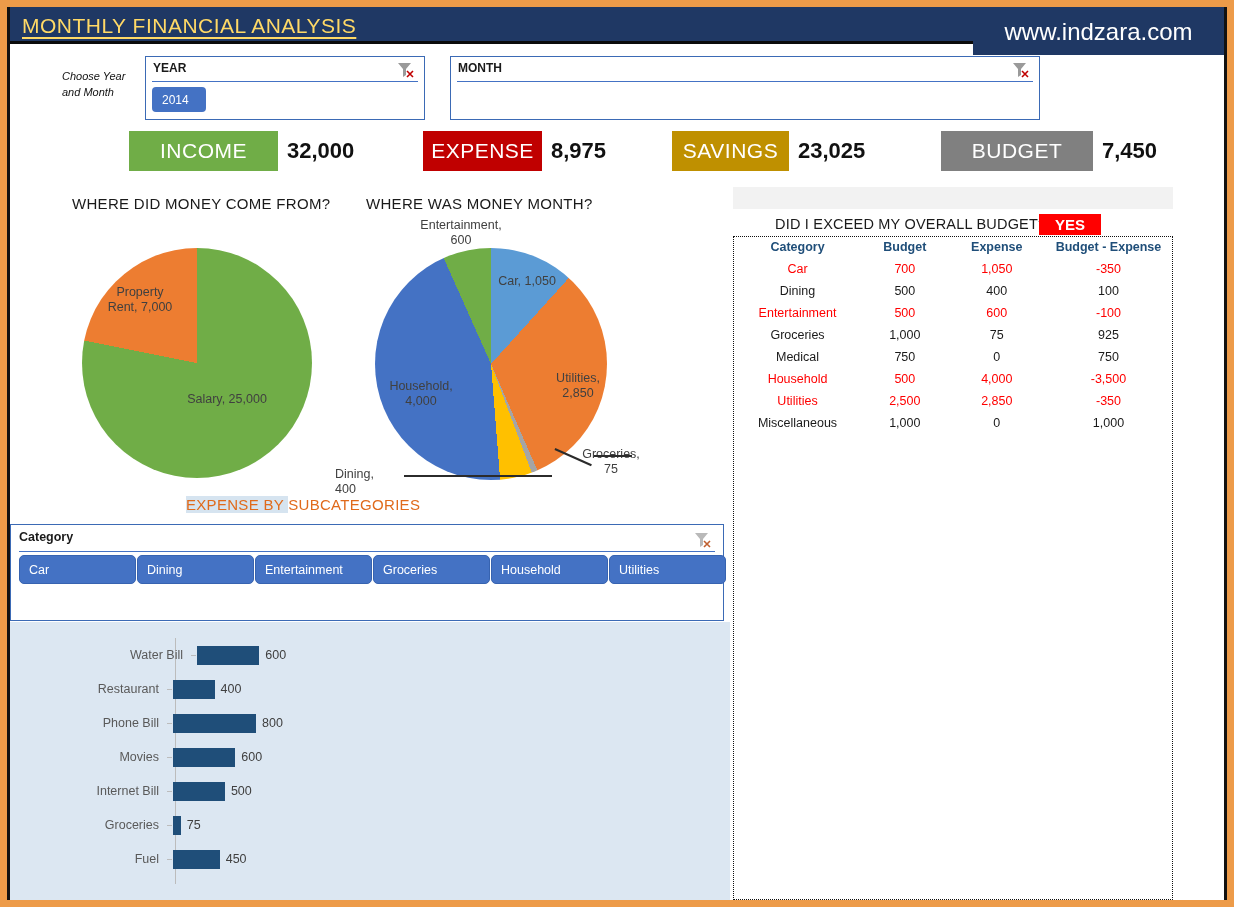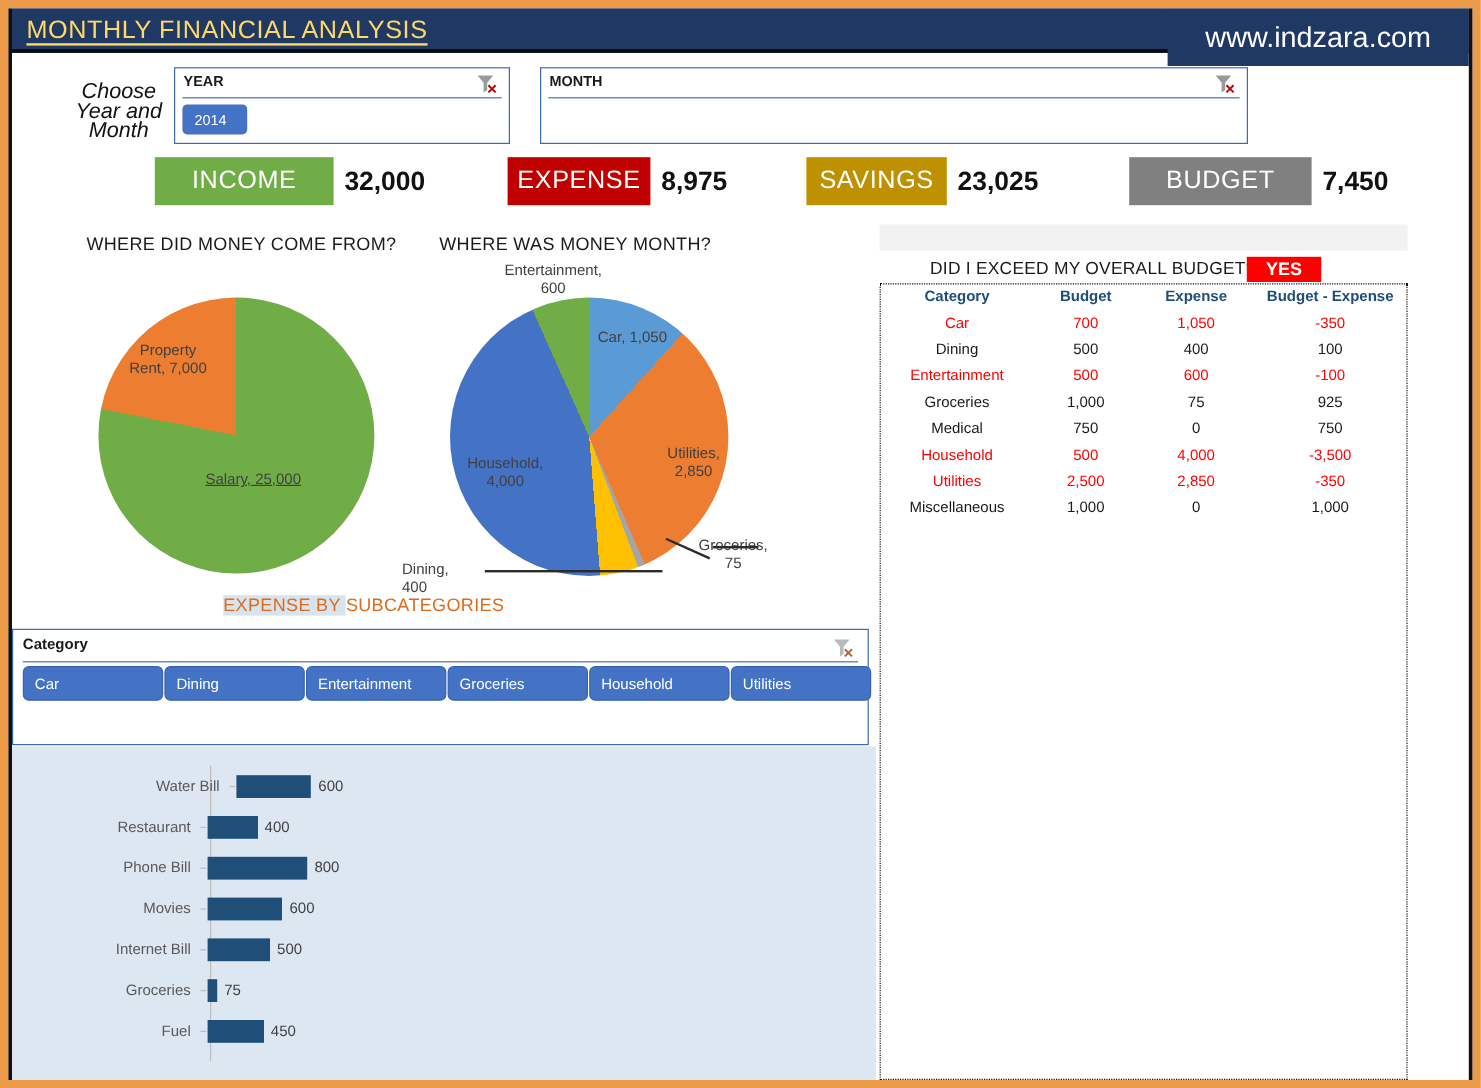--- a/index.html
+++ b/index.html
@@ -38,21 +38,21 @@
     position: absolute; left: 973px; top: 8px; width: 251px; height: 47px;
     background: #1F3864;
     display: flex; align-items: center; justify-content: center;
     z-index: 20;
   }
   #logo-text { color: #ffffff; font-size: 24px; }
 
   
   .choose-label {
     position: absolute; left: 62px; top: 68px; width: 74px;
-    font-style: italic; font-size: 18px; color: #111; text-align: center;
+    font-style: italic; font-size: 11px; color: #111; 
     line-height: 16px;
   }
   .slicer {
     position: absolute; background: #fff;
     border: 1px solid #3b6ab5;
   }
   #slicer-year { left: 145px; top: 56px; width: 280px; height: 64px; }
   #slicer-month { left: 450px; top: 56px; width: 590px; height: 64px; }
   .slicer-title {
     position: absolute; left: 7px; top: 4px;
@@ -220,21 +220,21 @@
     <div class="kpi-val">7,450</div>
   </div>
 
   <div class="sec-title" id="title-income-pie">WHERE DID MONEY COME FROM?</div>
   <div class="sec-title" id="title-expense-pie">WHERE WAS MONEY MONTH?</div>
 
   <div class="pie" id="pie-income" style="background: conic-gradient(rgb(112, 173, 71) 0deg, rgb(112, 173, 71) 281.25deg, rgb(237, 125, 49) 281.25deg, rgb(237, 125, 49) 360deg);"></div>
   <div class="pie-lbl" style="left:100px; top:285px; width:80px;">
     <span>Property Rent, 7,000</span>
   </div>
-  <div class="pie-lbl" style="left:166px; top:392px; width:90px;text-decoration:underline;">
+  <div class="pie-lbl" style="left:182px; top:392px; width:90px;">
     <span>Salary, 25,000</span>
   </div>
 
   <div class="pie" id="pie-expense" style="background: conic-gradient(rgb(91, 155, 213) 0deg, rgb(91, 155, 213) 42.117deg, rgb(237, 125, 49) 42.117deg, rgb(237, 125, 49) 156.435deg, rgb(165, 165, 165) 156.435deg, rgb(165, 165, 165) 159.443deg, rgb(255, 192, 0) 159.443deg, rgb(255, 192, 0) 175.487deg, rgb(68, 114, 196) 175.487deg, rgb(68, 114, 196) 335.933deg, rgb(112, 173, 71) 335.933deg, rgb(112, 173, 71) 360deg);"></div>
   <div class="pie-lbl" style="left:415px; top:218px; width:92px;">
     <span>Entertainment, 600</span>
   </div>
   <div class="pie-lbl" style="left:485px; top:274px; width:84px;">
     <span>Car, 1,050</span>
   </div>

